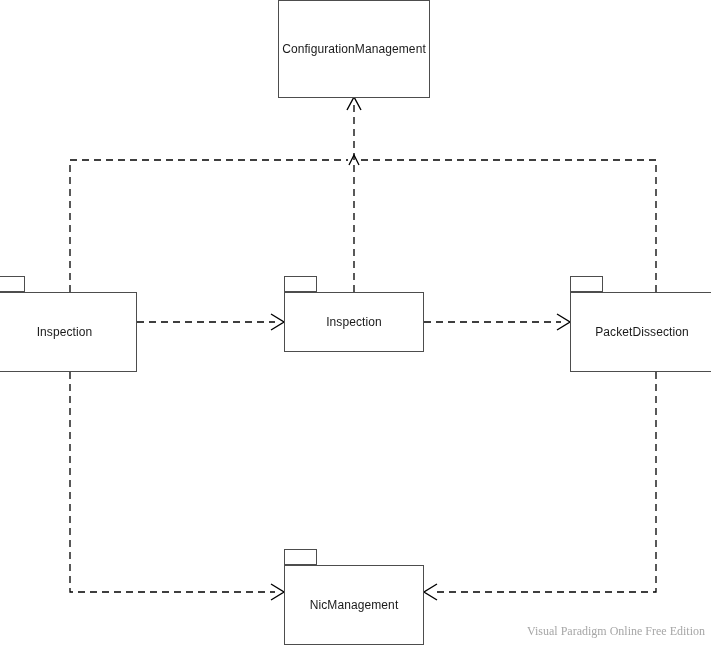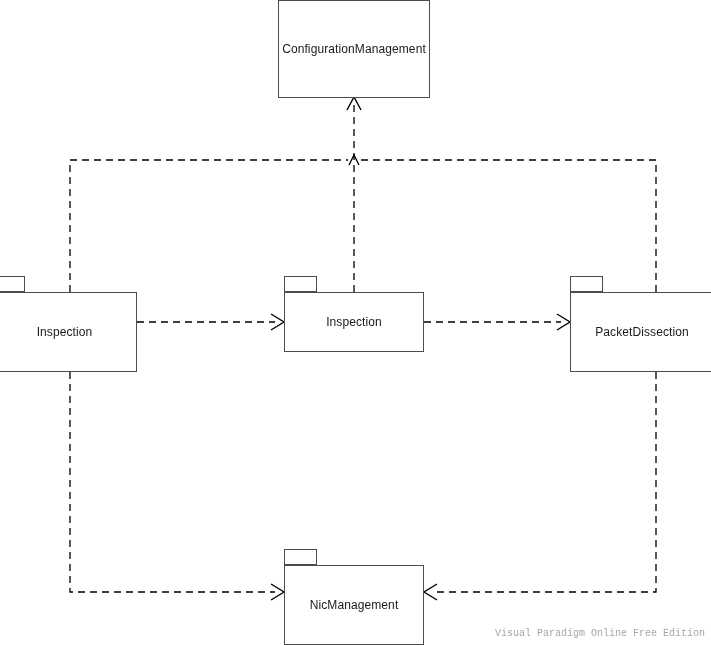--- a/index.html
+++ b/index.html
@@ -50,22 +50,22 @@
     font-family: "Liberation Sans", sans-serif;
     font-size: 12px;
     color: #1a1a1a;
     white-space: nowrap;
     letter-spacing: 0.1px;
   }
   #watermark {
     position: absolute;
     right: 6px;
     bottom: 6px;
-    font-family: Liberation Mono, monospace;
-    font-size: 10px;
+    font-family: Liberation Serif, serif;
+    font-size: 12px;
     color: #a6a6a6;
     white-space: nowrap;
   }
 </style>
 </head>
 <body>
 
 <div id="canvas">
 
   <svg id="edge-layer" width="711" height="645" viewBox="0 0 711 645">

